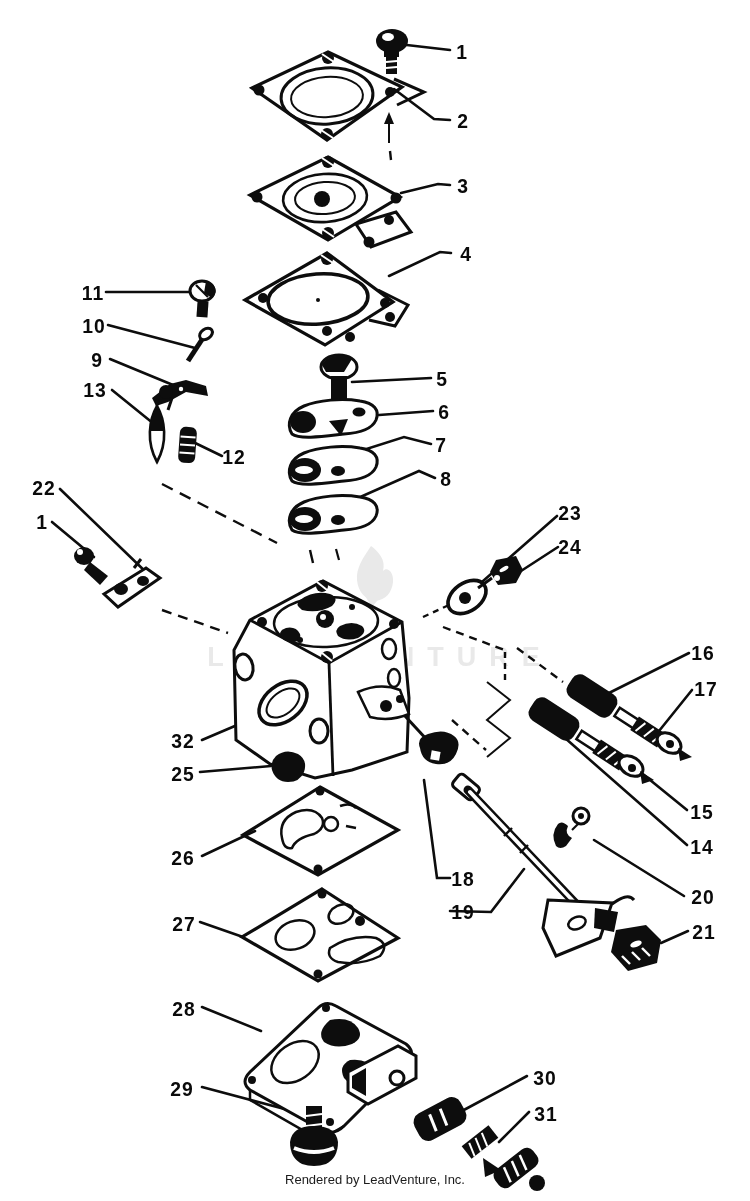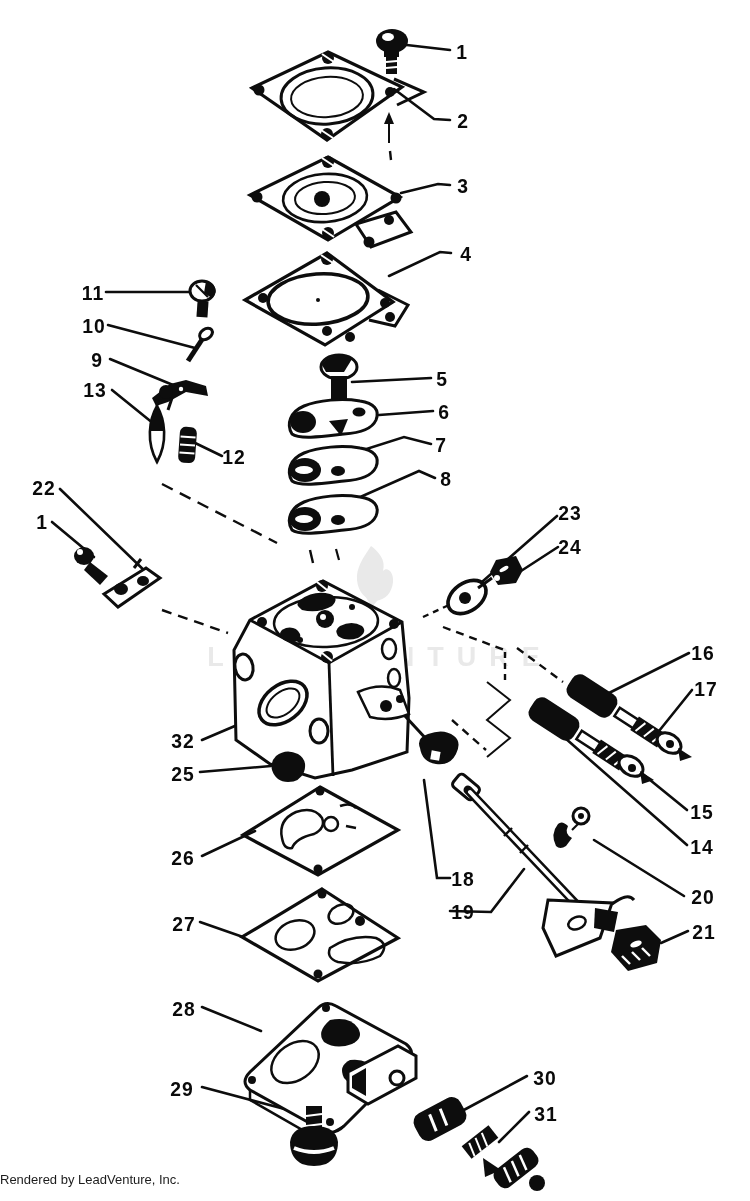--- a/index.html
+++ b/index.html
@@ -8,21 +8,21 @@
     font-family:"Liberation Sans",sans-serif;
   }
   .stage svg{position:absolute;left:0;top:0;}
   #callout-layer{position:absolute;left:0;top:0;width:750px;height:1201px;}
   .callout{
     position:absolute;transform:translate(-50%,-50%) scaleX(.92);
     font-weight:700;font-size:21px;color:#0a0a0a;line-height:1;
     font-family:"Liberation Sans",sans-serif;letter-spacing:1px;white-space:nowrap;
   }
   .footer{
-    position:absolute;top:1172px;left:0;width:750px;text-align:left;
+    position:absolute;top:1172px;left:0;width:750px;text-align:center;
     font-size:13px;color:#1c1c1c;font-family:"Liberation Sans",sans-serif;
   }
 </style>
 </head>
 <body>
 
 <div class="stage">
 
 <svg width="750" height="1201" viewBox="0 0 750 1201">
 

